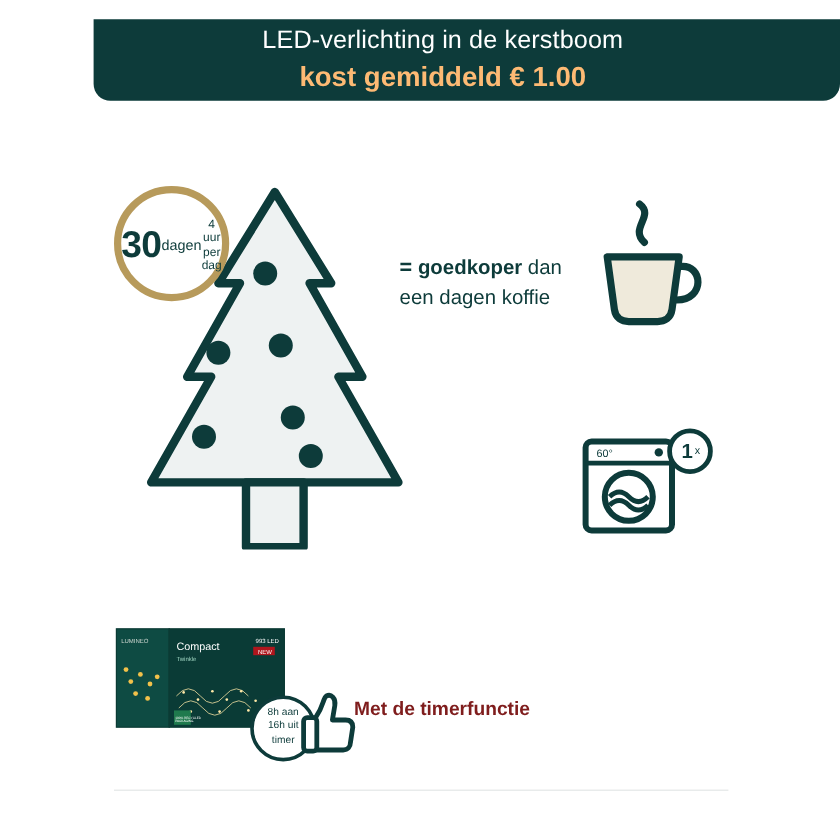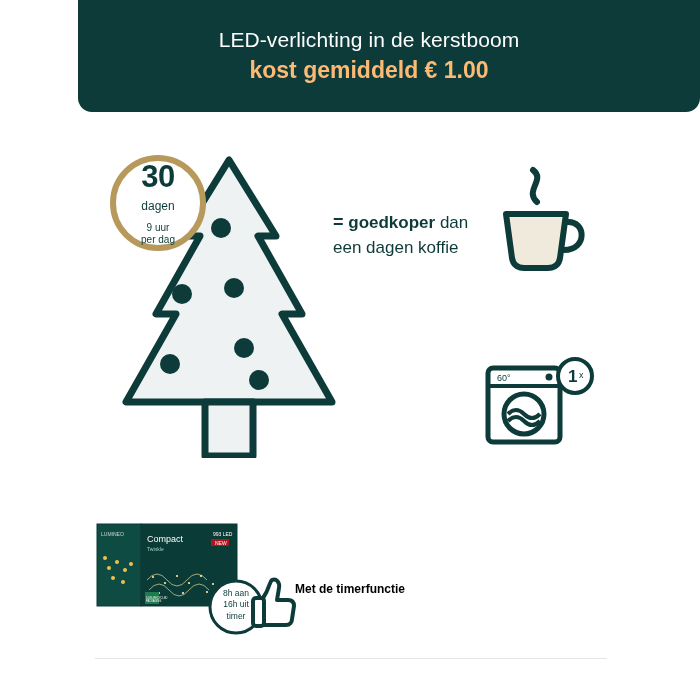--- a/index.html
+++ b/index.html
@@ -13,23 +13,23 @@
     font-family: "Liberation Sans", sans-serif;
     color: #0d3b3a;
     overflow: hidden;
     position: relative;
   }
 
   
   .header-banner {
     position: absolute;
     left: 78px;
-    top: 0;
+    top: 16px;
     width: 622px;
-    height: 112px;
+    height: 68px;
     background: #0d3b3a;
     border-bottom-left-radius: 14px;
     border-bottom-right-radius: 14px;
     display: flex;
     flex-direction: column;
     align-items: center;
     justify-content: center;
     box-sizing: border-box;
     padding-right: 40px;
   }
@@ -52,29 +52,29 @@
   
   .tree-wrap {
     position: absolute;
     left: 104px;
     top: 148px;
     width: 250px;
     height: 310px;
   }
   .badge {
     position: absolute;
-    left: 110px;
+    left: 95px;
     top: 155px;
     width: 96px;
     height: 96px;
     border-radius: 50%;
     background: #ffffff;
     border: 6px solid #b79a5b;
     display: flex;
-    flex-direction: column;
+    flex-direction: row;
     align-items: center;
     justify-content: space-between;
     box-sizing: border-box;
     z-index: 3;
     line-height: 1;
   }
   .badge-num {
     font-size: 31px;
     font-weight: bold;
     color: #0d3b3a;
@@ -128,23 +128,23 @@
     width: 520px;
     height: 110px;
   }
   .timer-text {
     position: absolute;
     left: 200px;
     top: 62px;
     width: 310px;
   }
   .timer-title {
-    font-size: 12px;
-    font-weight: bold;
-    color: #000000;
+    font-size: 16px;
+    font-weight: bold;
+    color: #7f1d1d;
     line-height: 1.3;
   }
   .timer-sub {
     font-size: 16px;
     color: #0d3b3a;
     line-height: 1.35;
     margin-top: 2px;
   }
   .timer-bubble-text {
     position: absolute;
@@ -200,21 +200,21 @@
       <circle cx="140" cy="200" r="10"></circle>
       <circle cx="155" cy="232" r="10"></circle>
     </g>
   </svg>
 </div>
 
 <div class="badge">
   <div class="badge-num">30</div>
   <div class="badge-days">dagen</div>
   <div class="badge-sub">
-    <span>9 uur</span><br>
+    <span>4 uur</span><br>
     <span>per dag</span>
   </div>
 </div>
 
 <div class="cmp cmp-coffee">
   <div class="cmp-text">
     <span class="eq">=</span>
     <span class="strong">goedkoper</span><span> dan</span><br>
     <span>een dagen koffie</span>
   </div>

